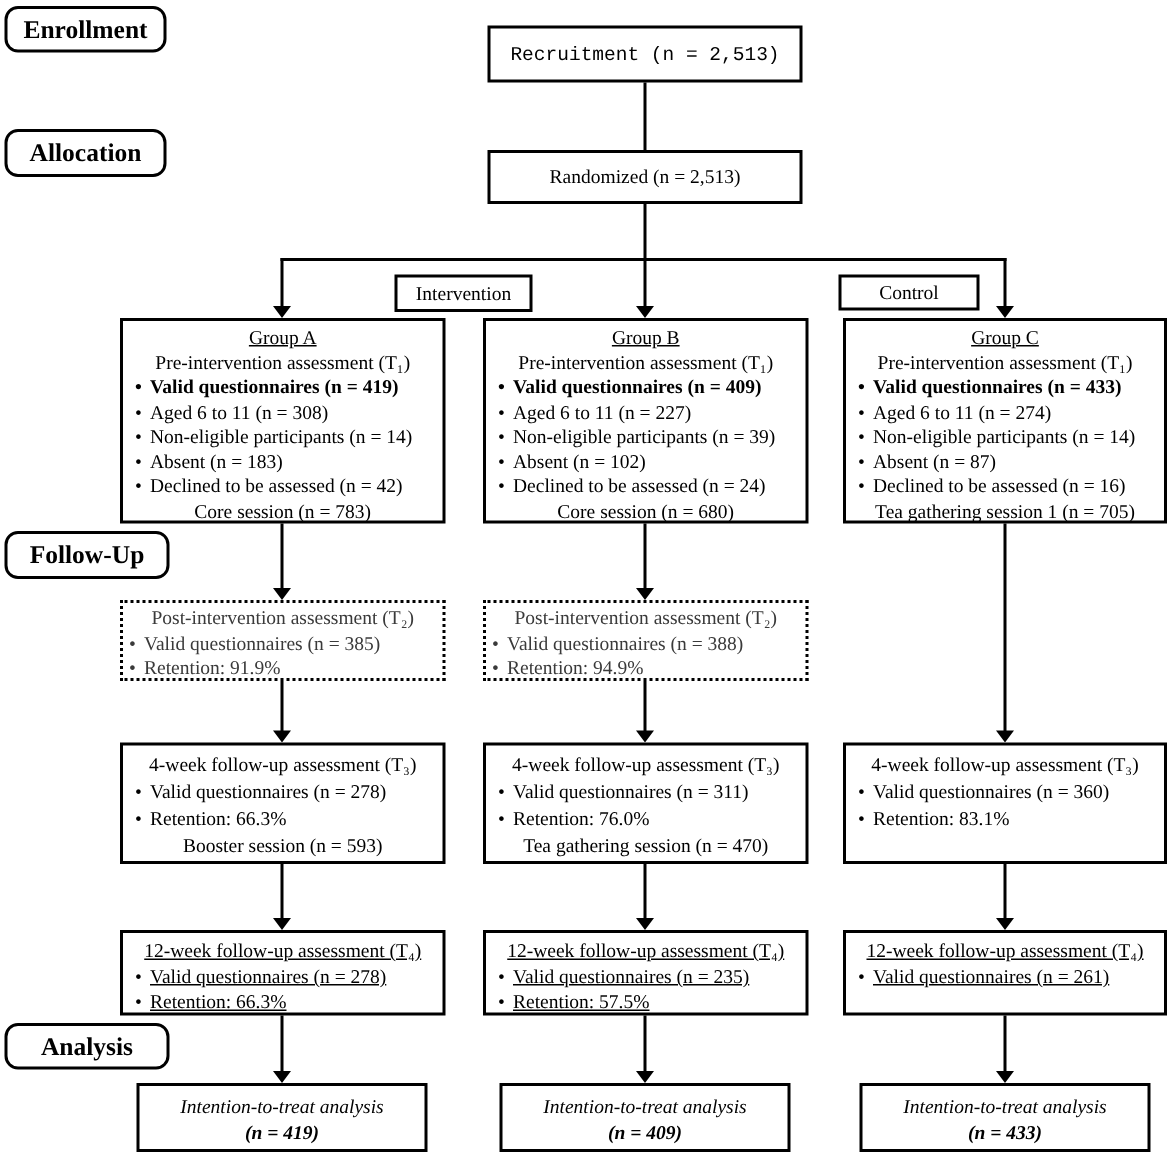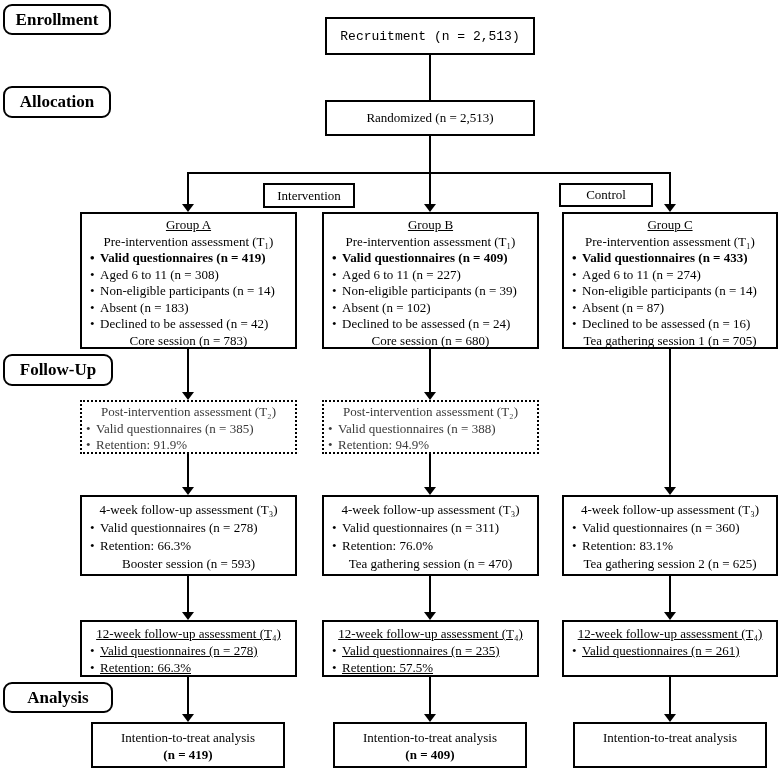--- a/index.html
+++ b/index.html
@@ -17,21 +17,21 @@
   .bu{padding-left:14px;position:relative;white-space:nowrap;}
   .bu::before{content:"\2022";position:absolute;left:4px;}
   .bold{font-weight:bold;}
   .u{text-decoration:underline;}
   .vline{position:absolute;width:2px;background:#000;}
   .hline{position:absolute;height:2px;background:#000;}
   .ah{position:absolute;width:0;height:0;border-left:6px solid transparent;border-right:6px solid transparent;border-top:8px solid #000;}
   .w4{line-height:18px;padding-top:4px;}
   .w12{line-height:17px;padding-top:3px;text-decoration:underline;}
   .postpad{line-height:16.5px;padding-top:2px;}
-  .itt{line-height:17px;padding-top:5px;}
+  .itt{line-height:17px;padding-top:5px;font-style:italic;}
 </style>
 </head>
 <body>
 
 <div class="canvas">
 
   <div class="box stage flexc" style="left:3px;top:4px;width:108px;height:31px;">Enrollment</div>
   <div class="box stage flexc" style="left:3px;top:86px;width:108px;height:32px;">Allocation</div>
   <div class="box stage flexc" style="left:3px;top:354px;width:110px;height:32px;">Follow-Up</div>
   <div class="box stage flexc" style="left:3px;top:682px;width:110px;height:31px;">Analysis</div>
@@ -116,21 +116,20 @@
   <div class="box colbox w4" style="left:322px;top:495px;width:217px;height:81px;">
     <div class="tc">4-week follow-up assessment (T₃)</div>
     <div class="bu">Valid questionnaires (n = 311)</div>
     <div class="bu">Retention: 76.0%</div>
     <div class="tc">Tea gathering session (n = 470)</div>
   </div>
   <div class="box colbox w4" style="left:562px;top:495px;width:216px;height:81px;">
     <div class="tc">4-week follow-up assessment (T₃)</div>
     <div class="bu">Valid questionnaires (n = 360)</div>
     <div class="bu">Retention: 83.1%</div>
-    <div class="tc">Tea gathering session 2 (n = 625)</div>
   </div>
 
   <div class="vline" style="left:187px;top:576px;height:38px;"></div>
   <div class="ah" style="left:182px;top:612px;"></div>
   <div class="vline" style="left:429px;top:576px;height:38px;"></div>
   <div class="ah" style="left:424px;top:612px;"></div>
   <div class="vline" style="left:669px;top:576px;height:38px;"></div>
   <div class="ah" style="left:664px;top:612px;"></div>
 
   <div class="box colbox w12" style="left:80px;top:620px;width:217px;height:57px;">
@@ -158,15 +157,16 @@
   <div class="box itt" style="left:91px;top:722px;width:194px;height:46px;">
     <div class="tc">Intention-to-treat analysis</div>
     <div class="tc bold">(n = 419)</div>
   </div>
   <div class="box itt" style="left:333px;top:722px;width:194px;height:46px;">
     <div class="tc">Intention-to-treat analysis</div>
     <div class="tc bold">(n = 409)</div>
   </div>
   <div class="box itt" style="left:573px;top:722px;width:194px;height:46px;">
     <div class="tc">Intention-to-treat analysis</div>
+    <div class="tc bold">(n = 433)</div>
   </div>
 
 </div>
 
 </body></html>

